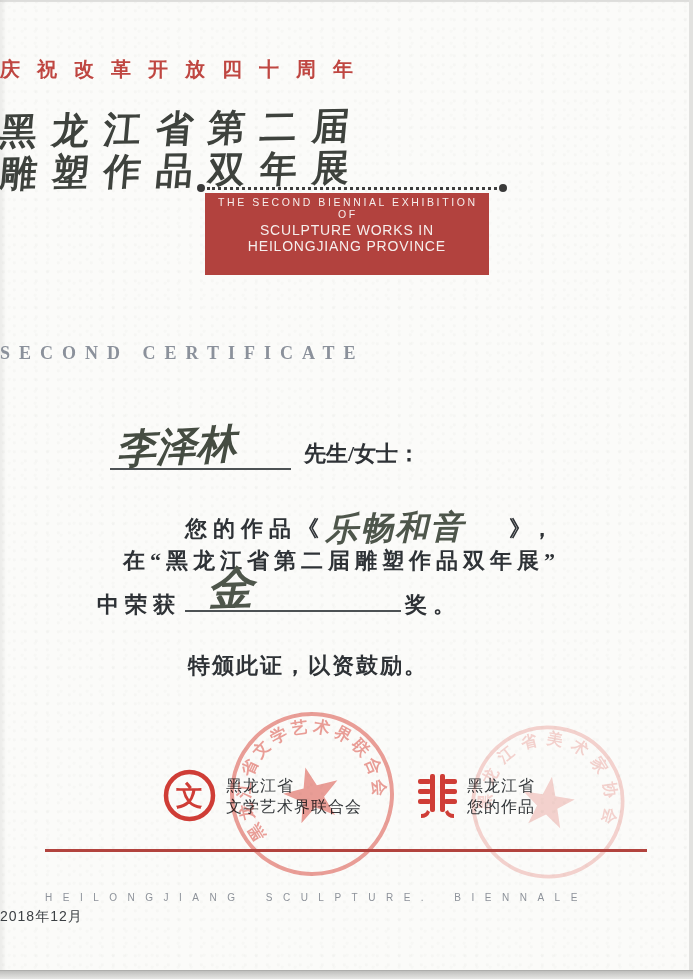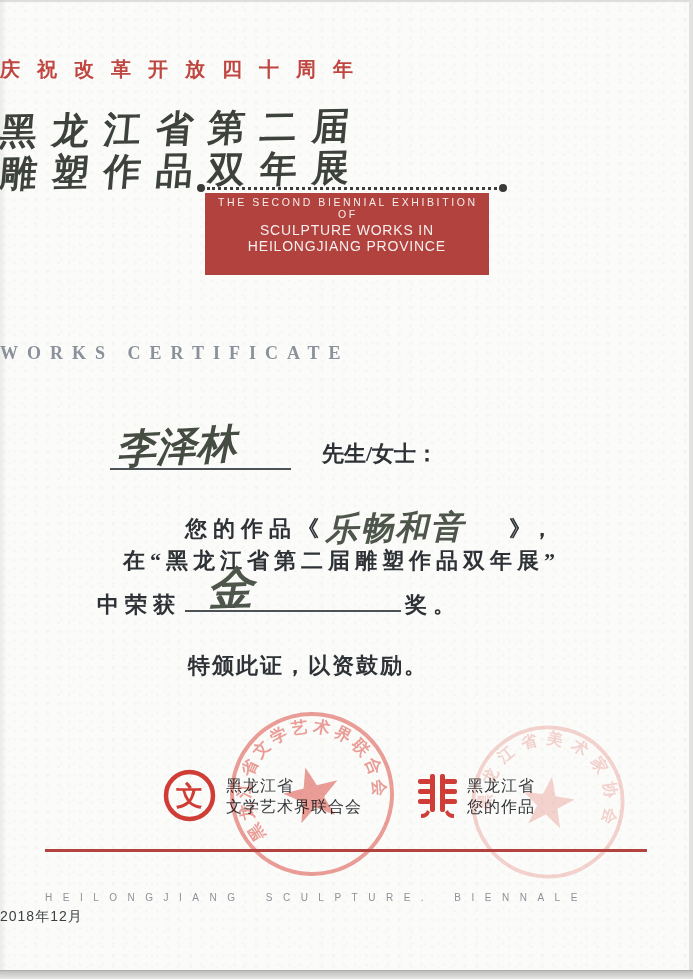--- a/index.html
+++ b/index.html
@@ -51,21 +51,21 @@
     font-family:"Liberation Serif","DejaVu Serif",serif; letter-spacing:9px; margin-right:-9px; }
 
   .hand { color:#4e564b; font-style:italic;
     font-family:"DejaVu Sans","Liberation Sans",sans-serif; }
 
   .recipient { position:absolute; top:424px; left:110px; display:flex; align-items:flex-end; }
   .name-line { position:relative; display:inline-block; width:181px; height:46px;
     border-bottom:2.5px solid #4d5254; }
   .name-hand { position:absolute; left:6px; bottom:-6px; font-size:40px; font-weight:bold;
     transform:rotate(-3deg); color:#454c42; }
-  .salutation { font-size:22px; font-weight:bold; color:#2e3236; margin-left:31px;
+  .salutation { font-size:22px; font-weight:bold; color:#2e3236; margin-left:13px;
     font-family:"Liberation Serif","DejaVu Serif",serif; padding-bottom:1px; }
 
   .bodyline { position:absolute; font-size:22px; font-weight:bold; color:#2e3236;
     font-family:"Liberation Serif","DejaVu Serif",serif; white-space:nowrap; }
   .l1 { top:503px; left:185px;text-align:right; }
   .l1 .pfx { letter-spacing:6px; }
   .l1 .work-hand { font-size:33px; font-weight:bold; position:relative; top:3px;
     transform:rotate(-1deg); display:inline-block; letter-spacing:2px; }
   .l1 .gap { display:inline-block; width:44px; }
   .l2 { top:546px; left:97px; letter-spacing:5px;margin-left:26px; }
@@ -116,21 +116,21 @@
     <span class="dots"></span>
     <span class="enddot"></span>
   </div>
 
   <div class="banner">
     <div><span class="b1">THE SECOND BIENNIAL EXHIBITION OF</span></div>
     <div><span class="b2">SCULPTURE WORKS IN HEILONGJIANG PROVINCE</span></div>
   </div>
 
   <div class="center-row cert-sub">
-    <span>WORKS CERTIFICATE</span>
+    <span>SECOND CERTIFICATE</span>
   </div>
 
   <div class="recipient">
     <span class="name-line">
       <span class="hand name-hand">李泽林</span>
     </span>
     <span class="salutation">先生/女士：</span>
   </div>
 
   <div class="bodyline l1">

